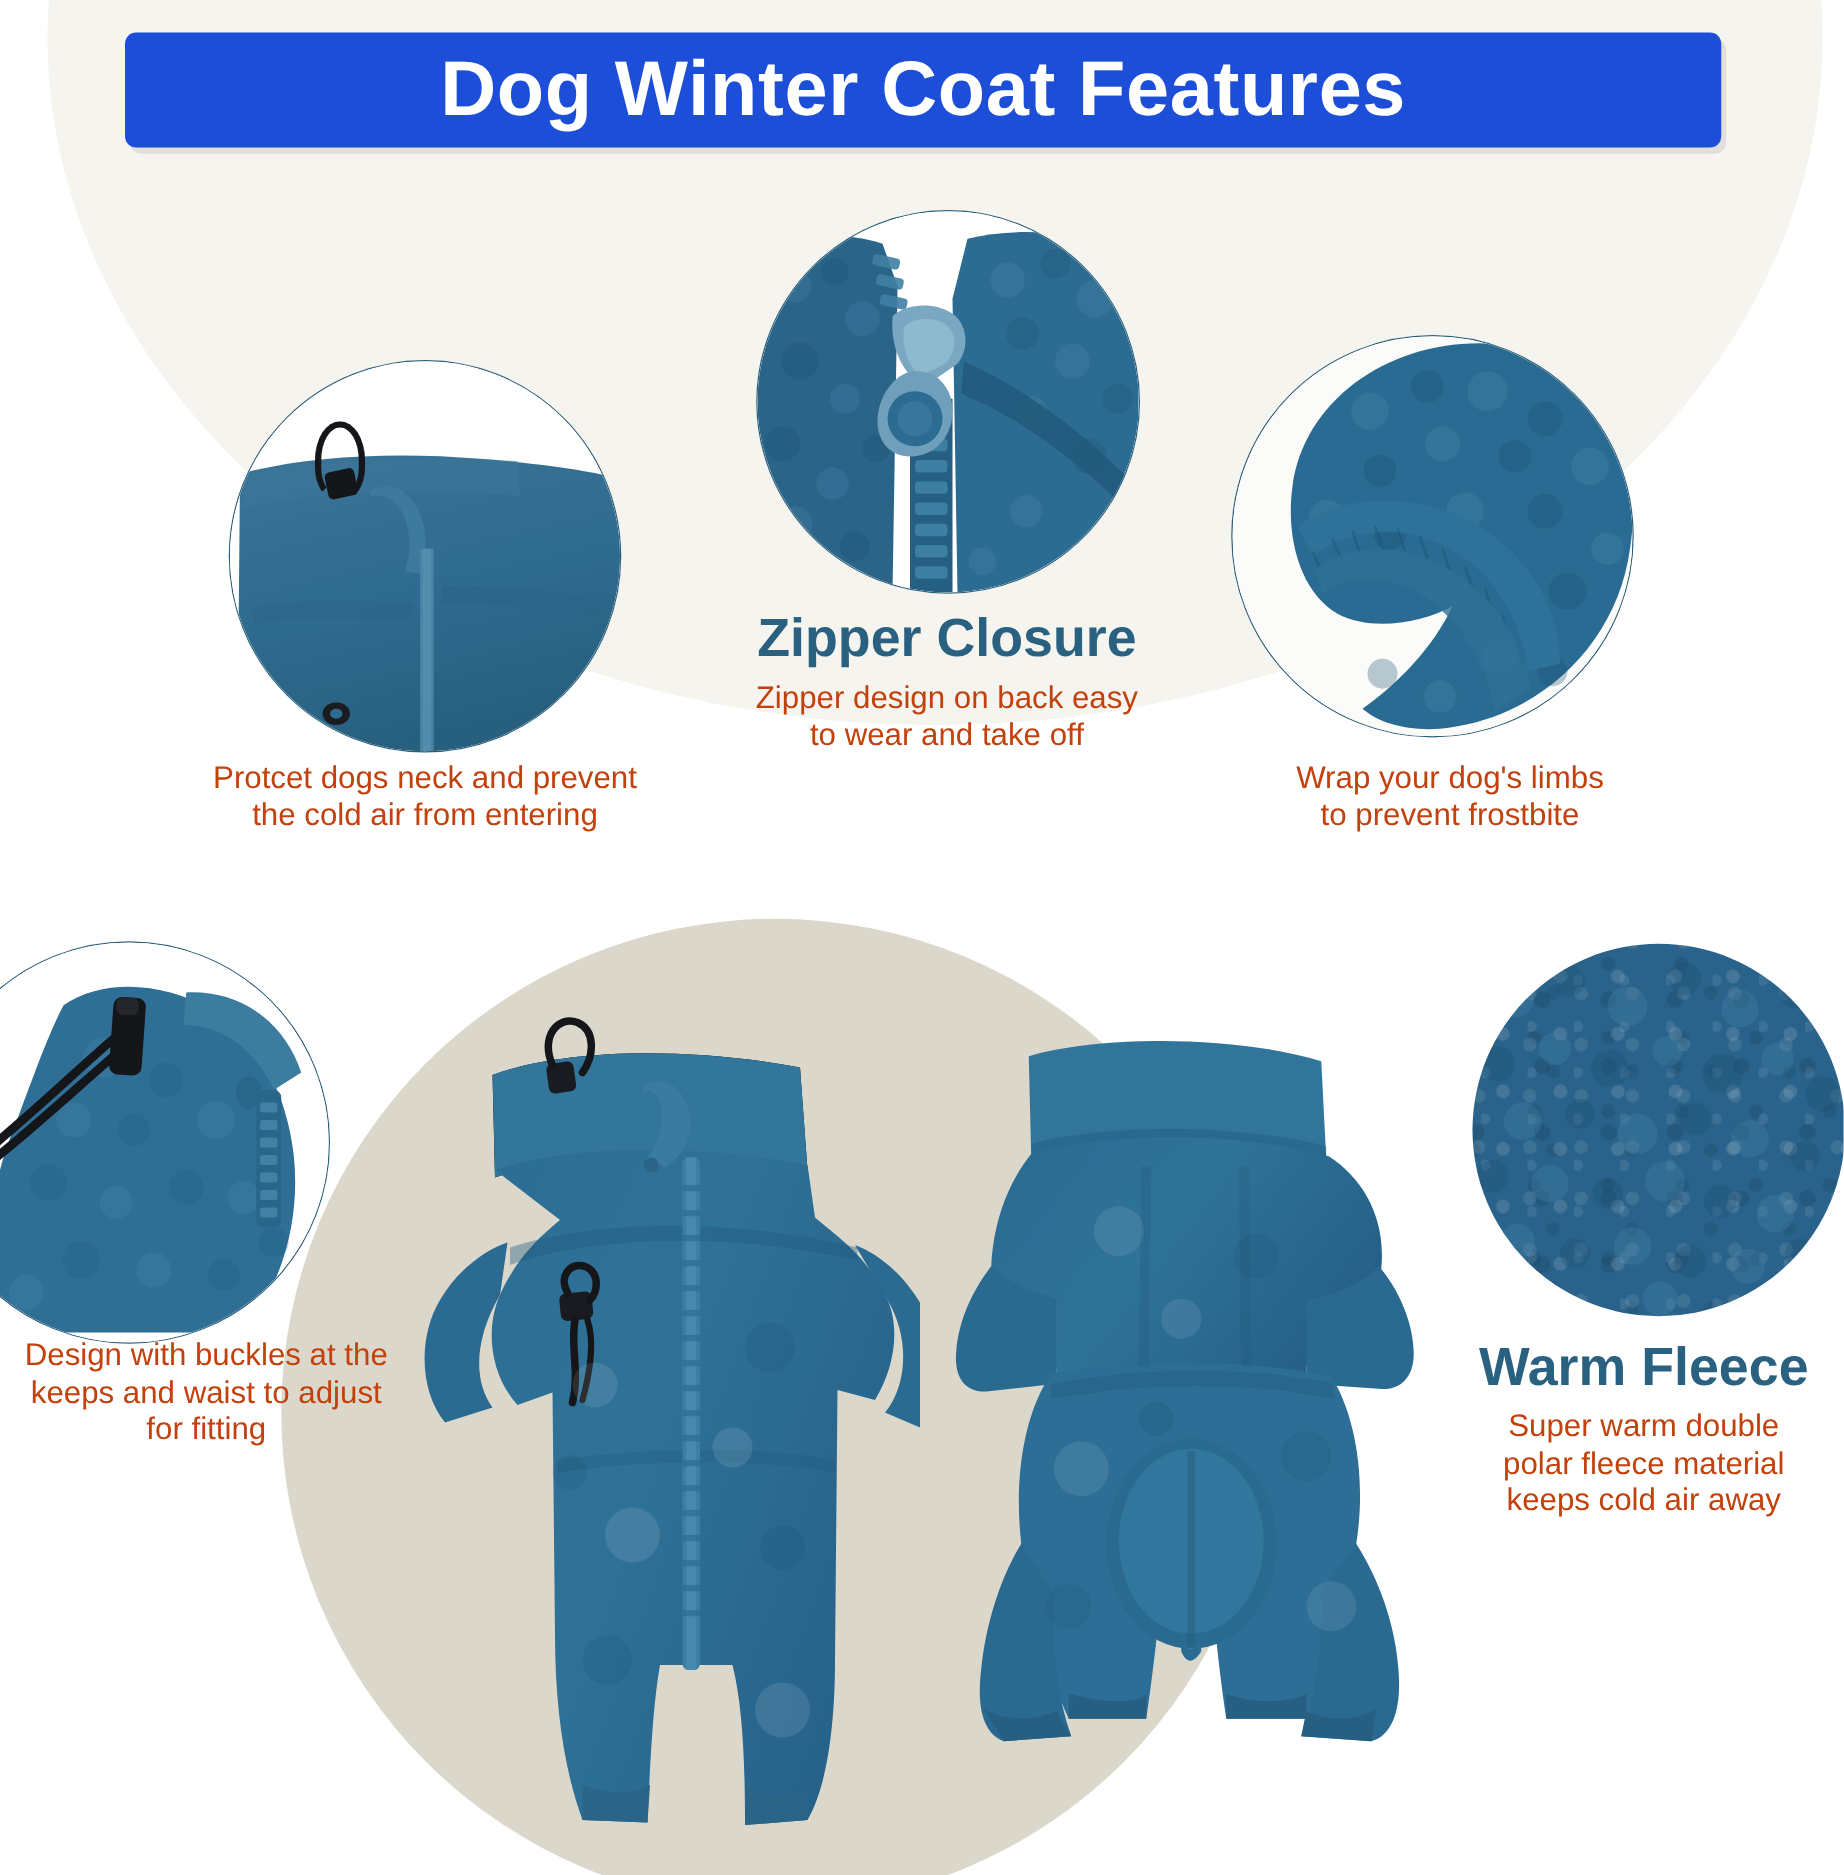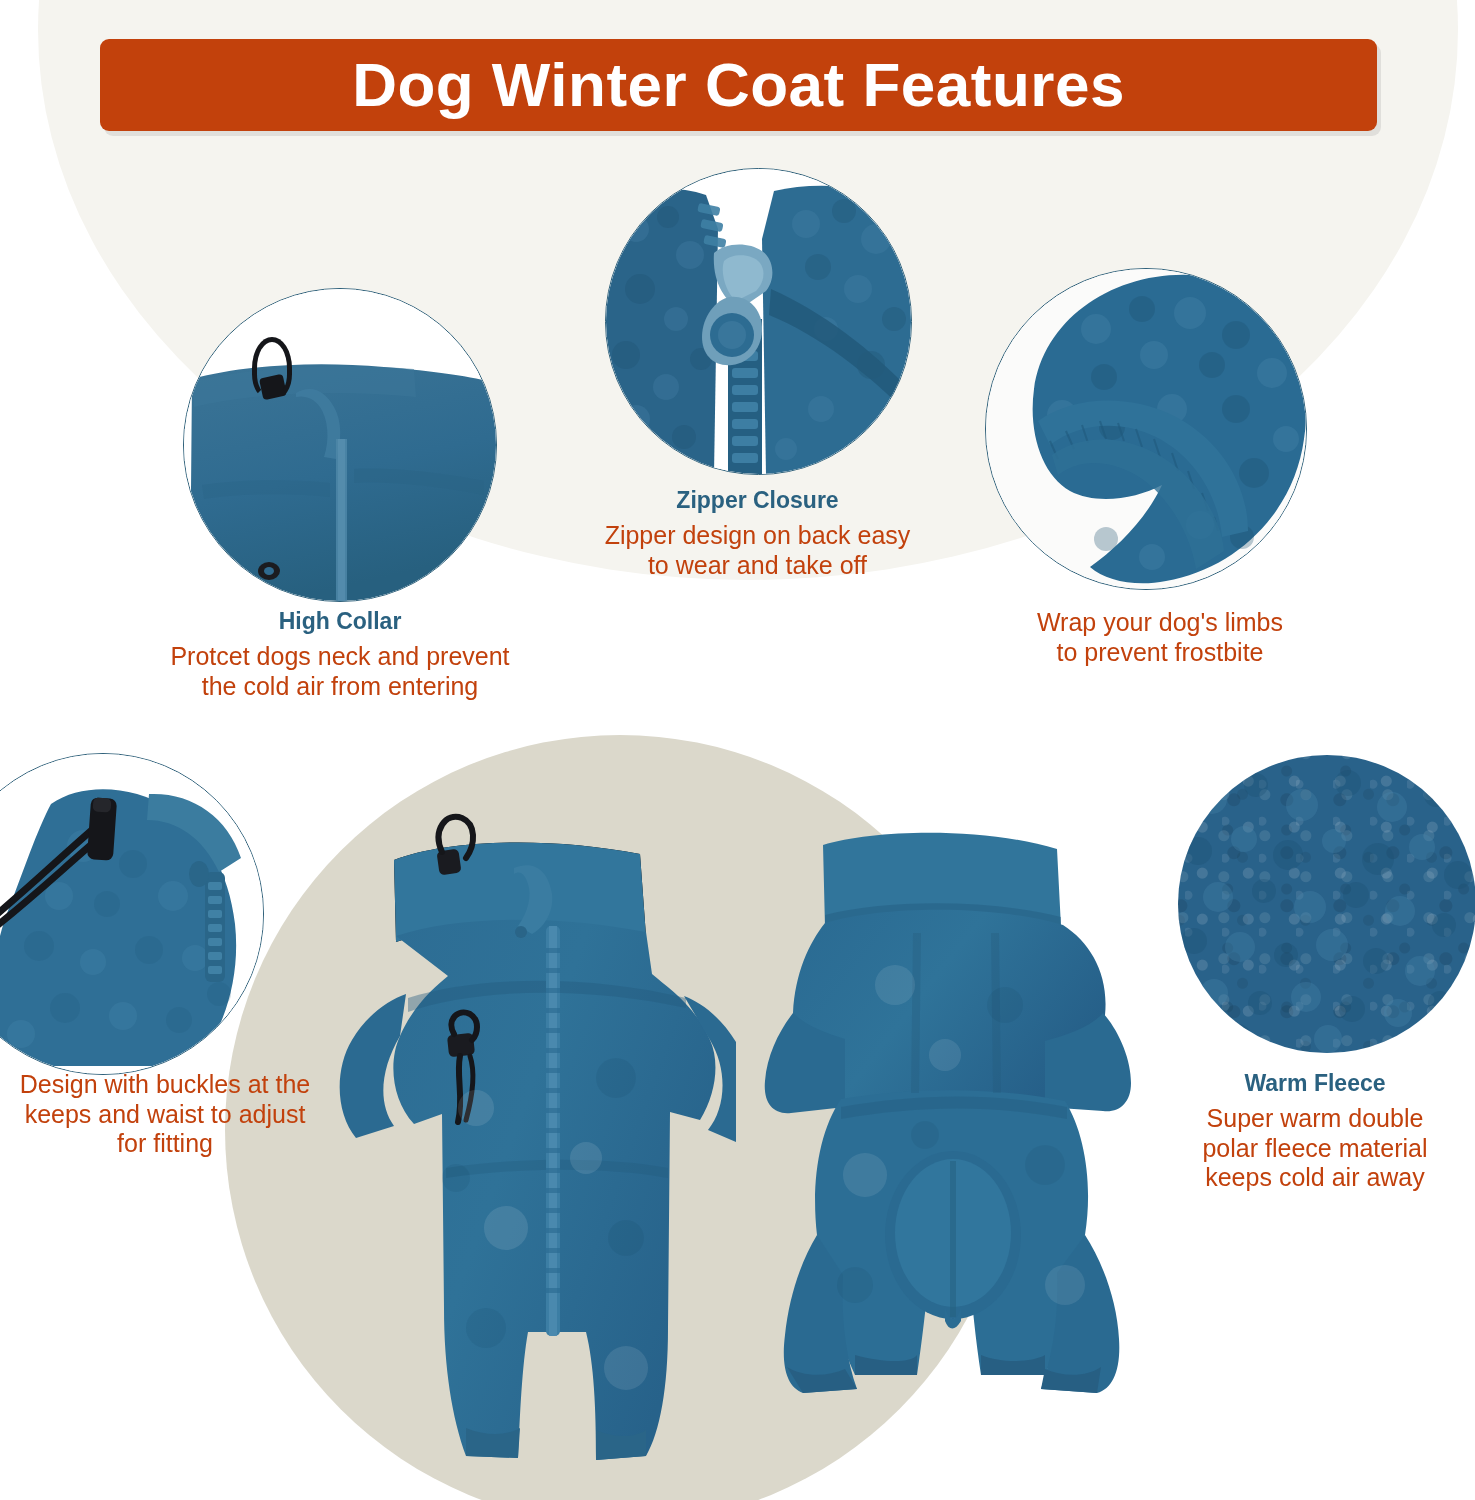--- a/index.html
+++ b/index.html
@@ -41,48 +41,47 @@
     z-index: 0;
   }
 
   
   .banner {
     position: absolute;
     left: 100px;
     top: 26px;
     width: 1277px;
     height: 92px;
-    background: #c2410c;
+    background: #1d4ed8;
     border-radius: 9px;
     box-shadow: 4px 5px 0 rgba(120,120,120,0.16);
     display: flex;
     align-items: center;
     justify-content: center;
     z-index: 6;
-    margin-top: 13px;
   }
   .banner-title {
     color: #ffffff;
     font-size: 62px;
     font-weight: 700;
     letter-spacing: 0.5px;
     line-height: 1;
     white-space: nowrap;
   }
 
   
   .feature {
     position: absolute;
     z-index: 4;
     text-align: center;
   }
   .feat-title {
     color: #2a6180;
     font-weight: 700;
-    font-size: 23px;
+    font-size: 43px;
     line-height: 1.15;
     margin: 0 0 8px 0;
     white-space: nowrap;
   }
   .feat-desc {
     color: #c2410c;
     font-size: 25px;
     line-height: 1.18;
     margin: 0;
     font-weight: 400;
@@ -147,21 +146,20 @@
       <path d="M18,196 C60,190 110,190 146,194 L146,208 C110,204 60,204 20,210 Z" fill="#2a6485" opacity="0.38"></path>
       <ellipse cx="85" cy="282" rx="11" ry="9" fill="#1b1c20"></ellipse>
       <ellipse cx="85" cy="282" rx="5" ry="4" fill="#2f6b90"></ellipse>
     </svg>
     
     <div style="position:absolute;left:77px;top:87px;width:24px;height:22px;background:#15161a;border-radius:4px;transform:rotate(-12deg);"></div>
     <div style="position:absolute;left:68px;top:48px;width:30px;height:52px;border:5px solid #15161a;border-radius:50% 50% 40% 40%;border-bottom-color:transparent;"></div>
   </div>
 
   <div class="feature" style="left:110px; top:608px; width:460px;">
-    <div class="feat-title">High Collar</div>
     <div class="feat-desc">
       <span>Protcet dogs neck and prevent</span>
       <span>the cold air from entering</span>
     </div>
   </div>
 
   <div class="photo-circle" style="left:605px; top:168px; width:305px; height:305px;">
     <svg viewBox="0 0 305 305" width="305" height="305">
       <rect width="305" height="305" fill="#ffffff"></rect>
 

